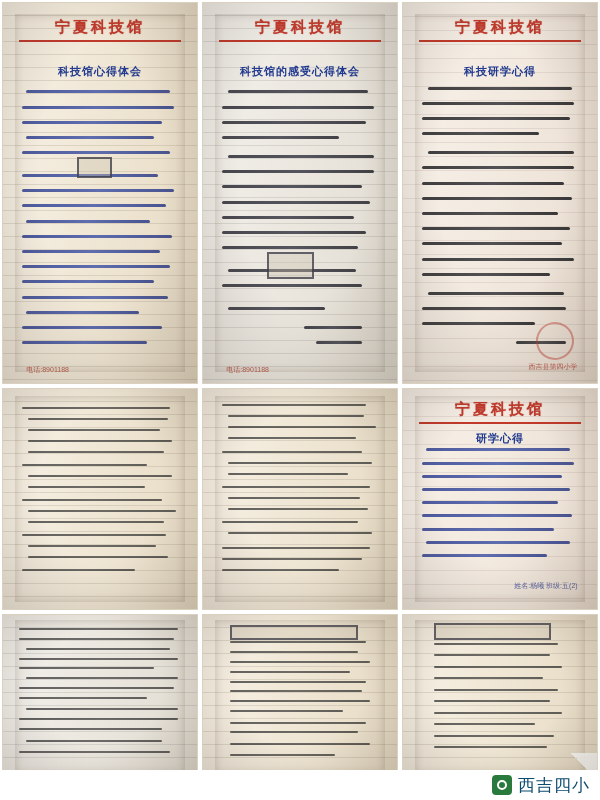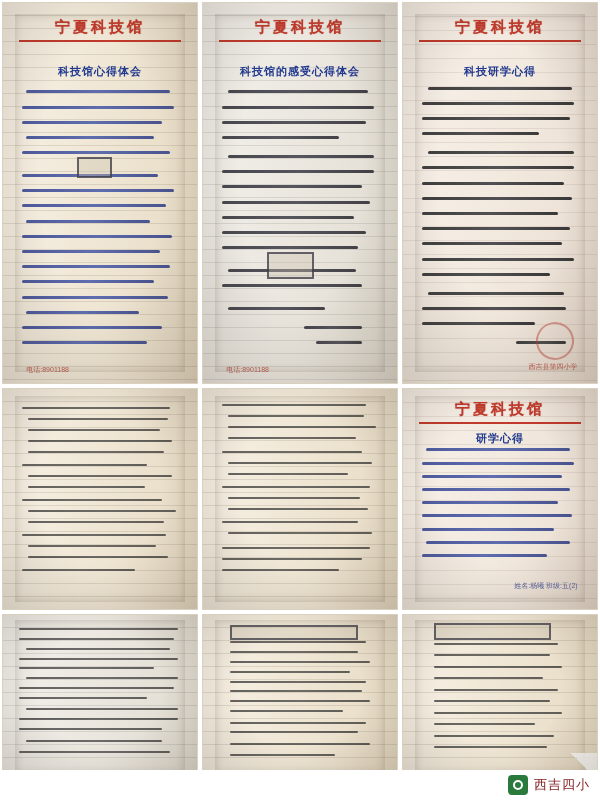--- a/index.html
+++ b/index.html
@@ -196,22 +196,22 @@
   .wm-logo:after {
     content: "";
     position: absolute;
     left: 5px; top: 5px;
     width: 10px; height: 10px;
     border: 2px solid #ffffff;
     border-radius: 50%;
     box-sizing: border-box;
   }
   .wm-text {
-    font-size: 13px;
-    color: #7f1d1d;
+    font-size: 17px;
+    color: #0c4a6e;
     letter-spacing: 1px;
   }
   .corner-dog {
     position: absolute;
     right: 0; bottom: 0;
     width: 26px; height: 26px;
     background: linear-gradient(225deg, rgba(255,255,255,0.85) 50%, rgba(0,0,0,0) 50%);
   }
 </style>
 </head>

